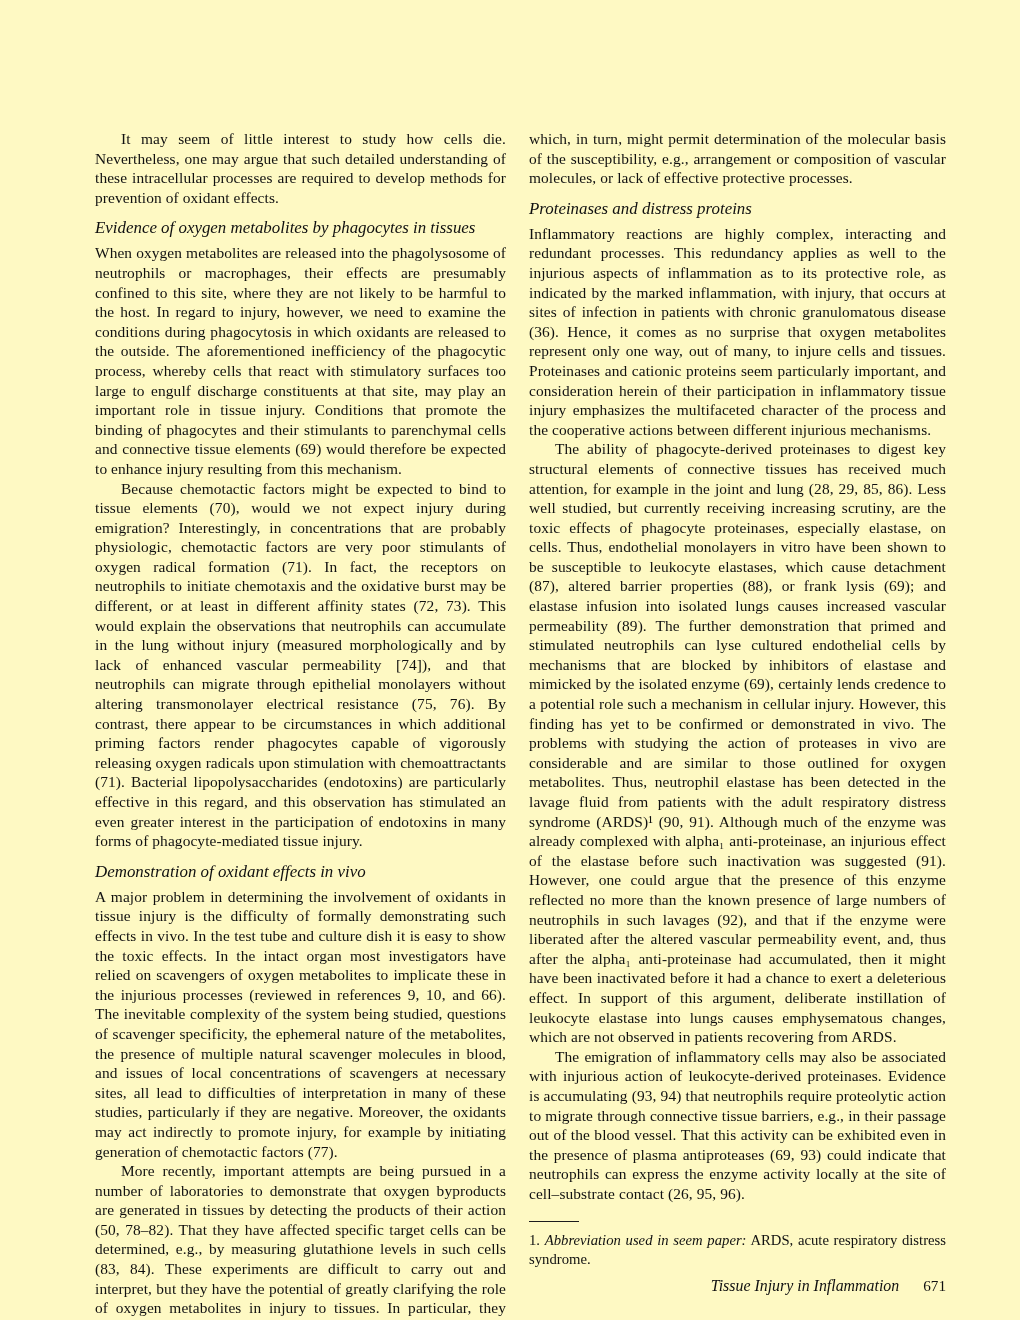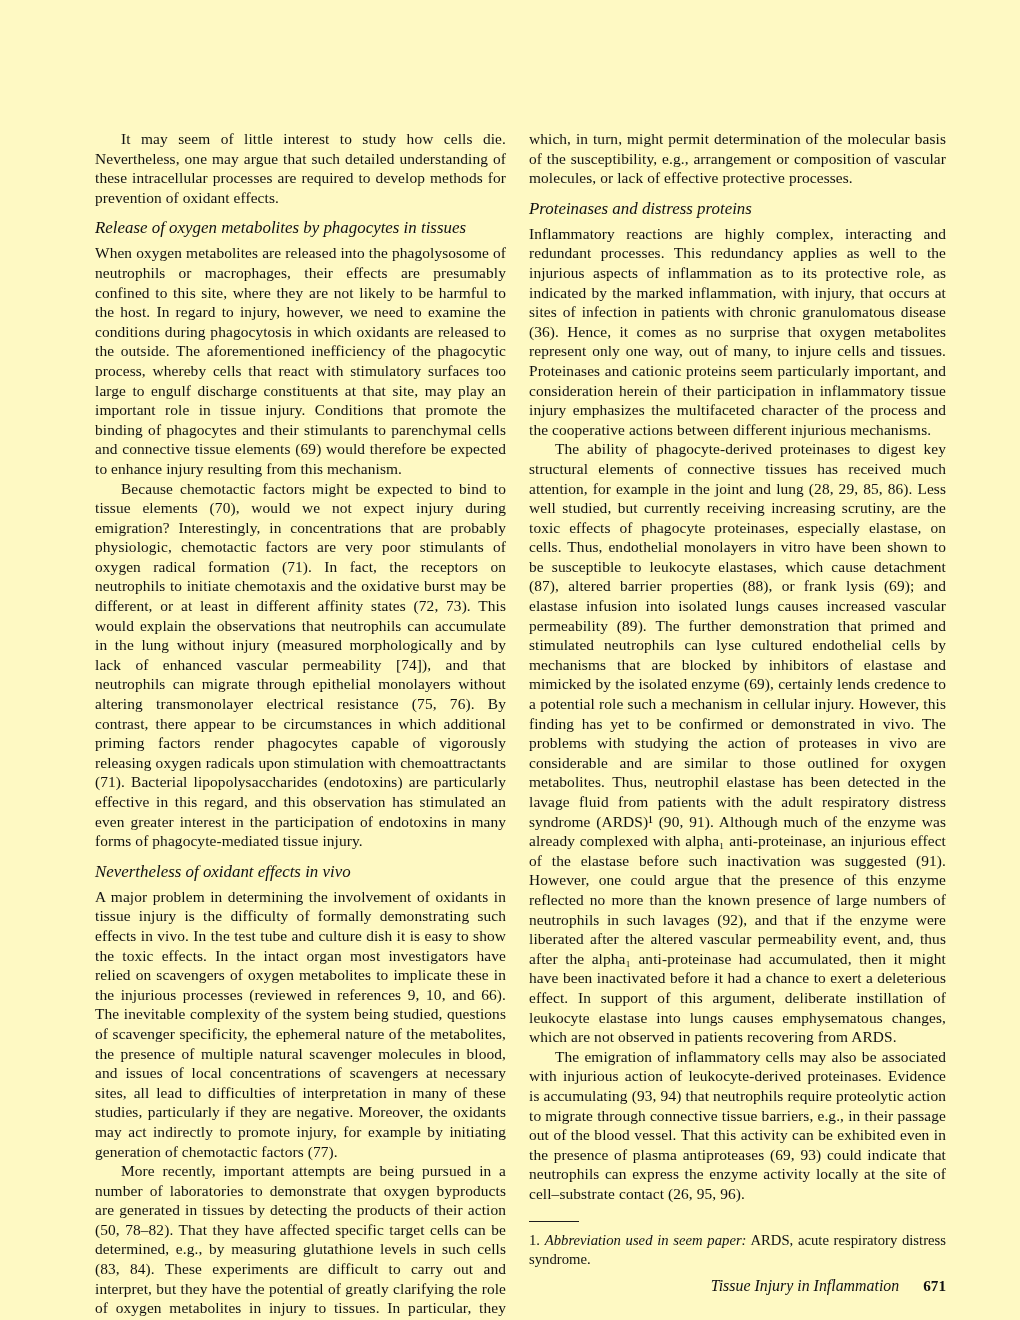--- a/index.html
+++ b/index.html
@@ -63,40 +63,40 @@
     left: 529px;
     top: 1276px;
     width: 417px;
     text-align: right;
     font-size: 15.9px;
     line-height: 20px;
     white-space: nowrap;
   }
   .running-title { font-style: italic; text-align: center; }
   .page-number {
-    font-weight: bold;
+    font-weight: normal;
     margin-left: 24px;
     font-size: 15.2px;
   }
 </style>
 </head>
 <body>
 
 <div class="page">
 
   <div class="col col-left">
     <p class="para indent">It may seem of little interest to study how cells die. Nevertheless, one may argue that such detailed understanding of these intracellular processes are required to develop methods for prevention of oxidant effects.</p>
 
-    <h2 class="section-heading">Release of oxygen metabolites by phagocytes in tissues</h2>
+    <h2 class="section-heading">Evidence of oxygen metabolites by phagocytes in tissues</h2>
 
     <p class="para">When oxygen metabolites are released into the phagolysosome of neutrophils or macrophages, their effects are presumably confined to this site, where they are not likely to be harmful to the host. In regard to injury, however, we need to examine the conditions during phagocytosis in which oxidants are released to the outside. The aforementioned inefficiency of the phagocytic process, whereby cells that react with stimulatory surfaces too large to engulf discharge constituents at that site, may play an important role in tissue injury. Conditions that promote the binding of phagocytes and their stimulants to parenchymal cells and connective tissue elements (69) would therefore be expected to enhance injury resulting from this mechanism.</p>
 
     <p class="para indent">Because chemotactic factors might be expected to bind to tissue elements (70), would we not expect injury during emigration? Interestingly, in concentrations that are probably physiologic, chemotactic factors are very poor stimulants of oxygen radical formation (71). In fact, the receptors on neutrophils to initiate chemotaxis and the oxidative burst may be different, or at least in different affinity states (72, 73). This would explain the observations that neutrophils can accumulate in the lung without injury (measured morphologically and by lack of enhanced vascular permeability [74]), and that neutrophils can migrate through epithelial monolayers without altering transmonolayer electrical resistance (75, 76). By contrast, there appear to be circumstances in which additional priming factors render phagocytes capable of vigorously releasing oxygen radicals upon stimulation with chemoattractants (71). Bacterial lipopolysaccharides (endotoxins) are particularly effective in this regard, and this observation has stimulated an even greater interest in the participation of endotoxins in many forms of phagocyte-mediated tissue injury.</p>
 
-    <h2 class="section-heading">Nevertheless of oxidant effects in vivo</h2>
+    <h2 class="section-heading">Demonstration of oxidant effects in vivo</h2>
 
     <p class="para">A major problem in determining the involvement of oxidants in tissue injury is the difficulty of formally demonstrating such effects in vivo. In the test tube and culture dish it is easy to show the toxic effects. In the intact organ most investigators have relied on scavengers of oxygen metabolites to implicate these in the injurious processes (reviewed in references 9, 10, and 66). The inevitable complexity of the system being studied, questions of scavenger specificity, the ephemeral nature of the metabolites, the presence of multiple natural scavenger molecules in blood, and issues of local concentrations of scavengers at necessary sites, all lead to difficulties of interpretation in many of these studies, particularly if they are negative. Moreover, the oxidants may act indirectly to promote injury, for example by initiating generation of chemotactic factors (77).</p>
 
     <p class="para indent">More recently, important attempts are being pursued in a number of laboratories to demonstrate that oxygen byproducts are generated in tissues by detecting the products of their action (50, 78–82). That they have affected specific target cells can be determined, e.g., by measuring glutathione levels in such cells (83, 84). These experiments are difficult to carry out and interpret, but they have the potential of greatly clarifying the role of oxygen metabolites in injury to tissues. In particular, they should allow the determination of especially susceptible cell types,</p>
   </div>
 
   <div class="col col-right">
     <p class="para">which, in turn, might permit determination of the molecular basis of the susceptibility, e.g., arrangement or composition of vascular molecules, or lack of effective protective processes.</p>
 
     <h2 class="section-heading">Proteinases and distress proteins</h2>

